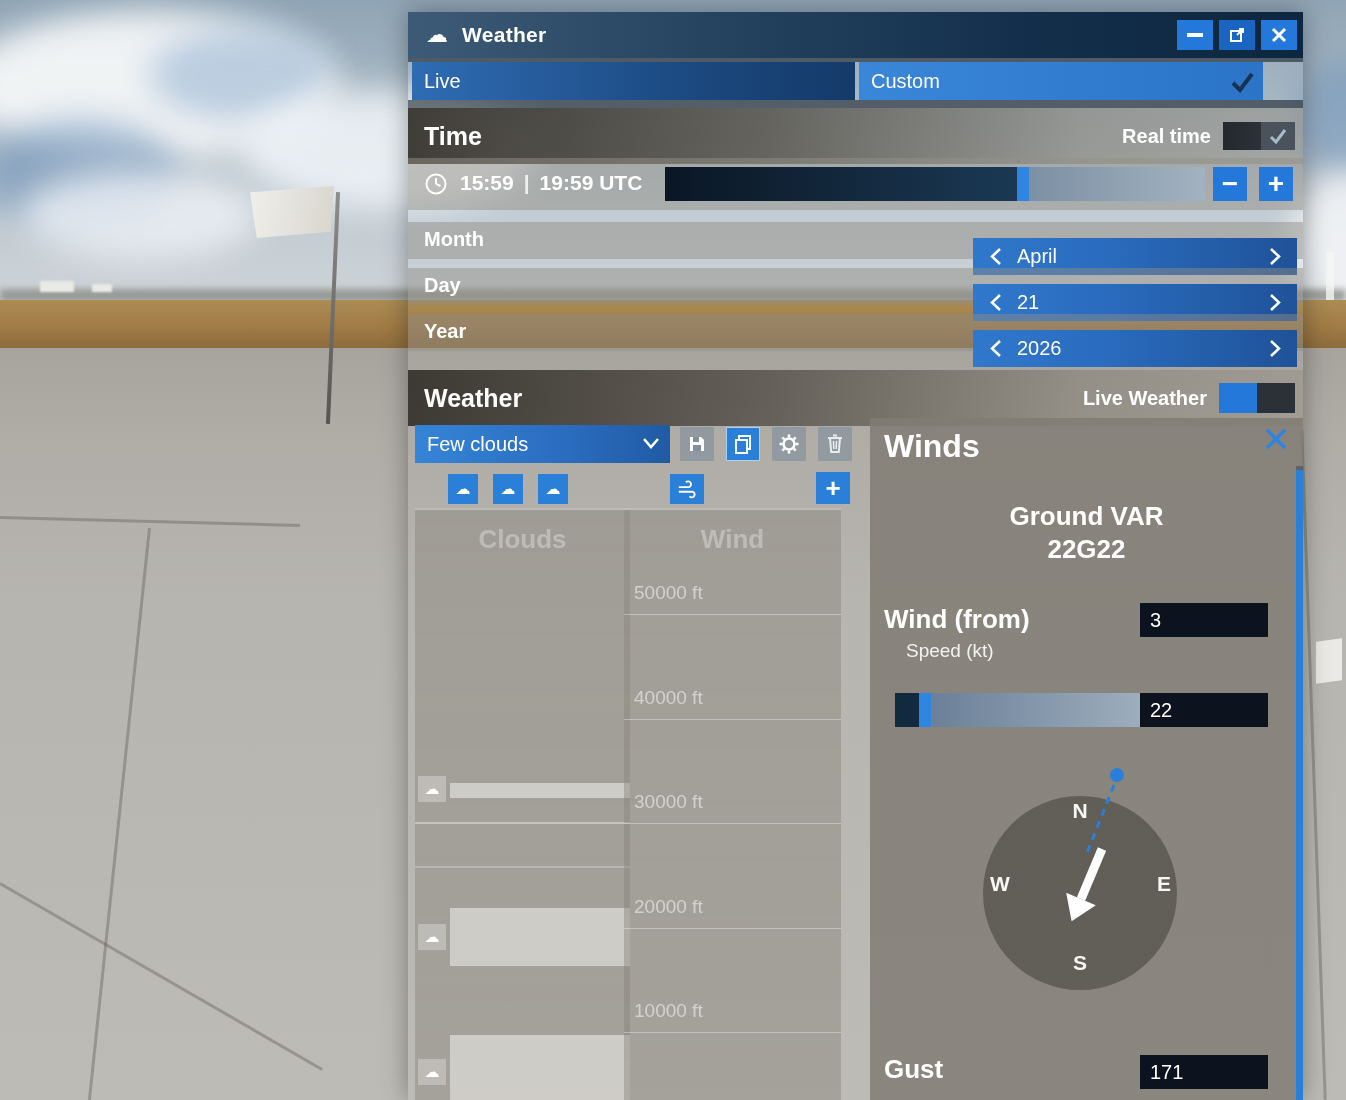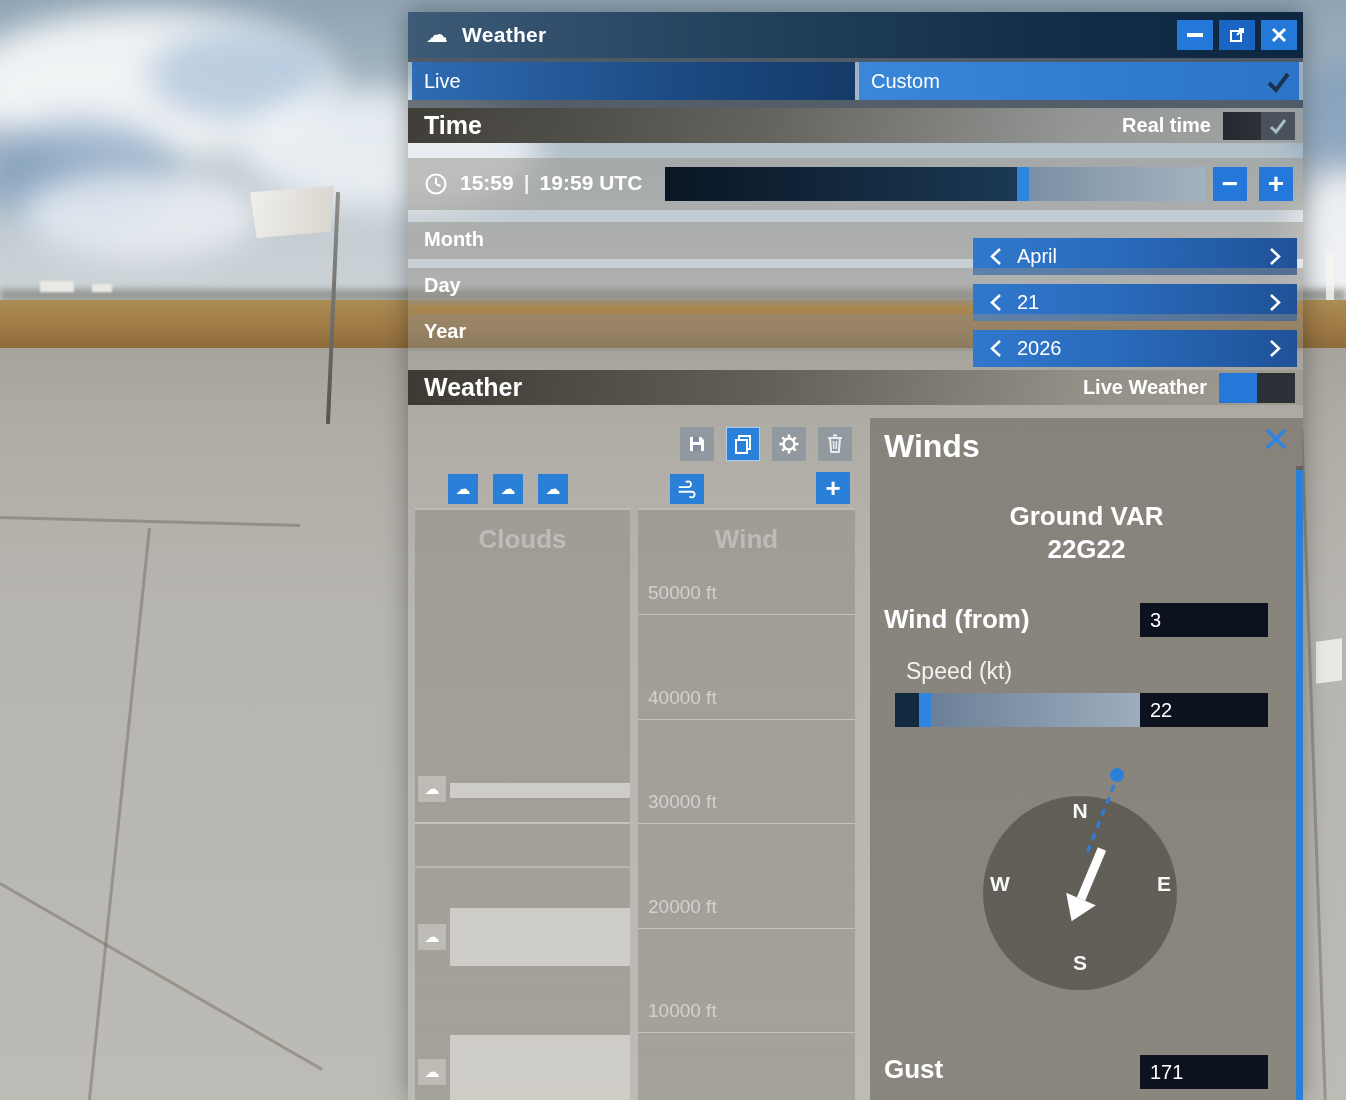--- a/index.html
+++ b/index.html
@@ -39,25 +39,25 @@
   .wb-blue{background:#2478da;}
   .wb-mid{background:#1a65c2;}
   .min-bar{width:16px;height:4px;background:#fff;}
 
   .dark-strip{position:absolute;background:rgba(12,20,30,0.55);}
 
   .tab{position:absolute;top:50px;height:38px;display:flex;align-items:center;
     padding-left:12px;font-size:20px;cursor:pointer;}
   .tab-live{left:4px;width:443px;
     background:linear-gradient(90deg,#2f6cb4 0%,#1c4a82 60%,#143a68 100%);}
-  .tab-custom{left:451px;width:440px;
+  .tab-custom{left:451px;width:404px;
     background:linear-gradient(90deg,#3a86d8 0%,#2b74c8 100%);}
   .tab-check{position:absolute;right:8px;top:6px;}
 
-  .sec-header{position:absolute;left:0;width:895px;height:35px;display:flex;align-items:center;
+  .sec-header{position:absolute;left:0;width:895px;height:56px;display:flex;align-items:center;
     background:linear-gradient(90deg,rgba(55,52,46,0.95) 0%,rgba(84,80,72,0.82) 40%,
       rgba(133,128,118,0.62) 75%,rgba(150,145,134,0.55) 100%);}
   .sec-title{margin-left:16px;font-size:25px;font-weight:bold;}
   .sec-right{position:absolute;right:8px;display:flex;align-items:center;gap:12px;}
   .sec-right-label{font-size:20px;font-weight:bold;}
   .rt-checkbox{width:72px;height:28px;display:flex;
     background:linear-gradient(90deg,#23282e,#343a41);cursor:pointer;}
   .rt-fill{flex:1;}
   .rt-cell{width:34px;height:28px;background:#4a525b;display:flex;align-items:center;justify-content:center;}
   .lw-toggle{width:76px;height:30px;display:flex;cursor:pointer;}
@@ -95,21 +95,21 @@
   .layer-tab{position:absolute;top:462px;width:30px;height:30px;background:#2a7fd8;
     display:flex;align-items:center;justify-content:center;font-size:15px;cursor:pointer;}
   .wind-tab{position:absolute;left:262px;top:462px;width:34px;height:30px;background:#2a7fd8;
     display:flex;align-items:center;justify-content:center;cursor:pointer;}
   .add-btn{position:absolute;left:408px;top:460px;width:34px;height:32px;background:#2a7fd8;
     display:flex;align-items:center;justify-content:center;font-size:26px;font-weight:bold;cursor:pointer;}
 
   .col{position:absolute;top:496px;height:592px;border-top:2px solid rgba(218,218,212,0.5);
     background:linear-gradient(180deg,rgba(140,136,128,0.5),rgba(130,126,118,0.42));overflow:hidden;}
   .col-clouds{left:7px;width:215px;}
-  .col-wind{left:230px;width:217px;}
+  .col-wind{left:216px;width:217px;}
   .col-title{position:absolute;top:14px;width:100%;text-align:center;font-size:26px;font-weight:bold;
     color:rgba(240,240,238,0.38);}
   .alt-row{position:absolute;left:0;width:100%;height:33px;border-bottom:1px solid rgba(255,255,255,0.35);
     font-size:19px;color:rgba(250,250,250,0.55);padding-left:10px;}
   .cl-icon{position:absolute;width:28px;height:26px;background:rgba(212,210,204,0.55);
     display:flex;align-items:center;justify-content:center;font-size:15px;color:#fff;cursor:pointer;}
   .cl-bar{position:absolute;background:rgba(214,212,206,0.85);cursor:pointer;}
   .cl-line{position:absolute;left:0;width:100%;height:2px;background:rgba(232,232,229,0.5);}
 
   
@@ -117,21 +117,21 @@
     background:linear-gradient(180deg,rgba(128,124,116,0.85) 0%,rgba(120,116,108,0.74) 100%);}
   .winds-title{position:absolute;left:14px;top:10px;font-size:32px;font-weight:bold;}
   .winds-close{position:absolute;right:14px;top:8px;cursor:pointer;}
   .winds-scroll-track{position:absolute;right:0;top:48px;width:7px;height:634px;background:rgba(28,38,52,0.35);}
   .winds-scroll-thumb{position:absolute;right:0;top:52px;width:7px;height:630px;background:#2a7fd8;cursor:pointer;}
   .ground-var{position:absolute;left:0;top:82px;width:100%;text-align:center;
     font-size:26px;font-weight:bold;line-height:33px;}
   .wfrom-label{position:absolute;left:14px;top:186px;font-size:26px;font-weight:bold;}
   .value-box{position:absolute;left:270px;width:128px;height:34px;background:#0c131e;
     display:flex;align-items:center;padding-left:10px;font-size:20px;cursor:text;}
-  .speed-label{position:absolute;left:36px;top:240px;font-size:23px;color:#f2f2f0;}
+  .speed-label{position:absolute;left:36px;top:222px;font-size:19px;color:#f2f2f0;}
   .speed-slider{position:absolute;left:25px;top:275px;width:245px;height:34px;display:flex;cursor:pointer;}
   .ss-a{width:24px;background:#122a40;}
   .ss-handle{width:12px;background:#2f86e0;}
   .ss-rest{flex:1;background:linear-gradient(90deg,#6b8098,#9dadbd);}
   .compass{position:absolute;left:95px;top:347px;width:230px;height:266px;cursor:pointer;}
   .compass-letter{position:absolute;transform:translate(-50%,-50%);font-size:21px;font-weight:bold;
     color:rgba(255,255,255,0.95);}
   .gust-label{position:absolute;left:14px;top:636px;font-size:26px;font-weight:bold;}
 </style>
 </head>
@@ -288,20 +288,26 @@
       <span class="sec-title">Weather</span>
       <div class="sec-right">
         <span class="sec-right-label">Live Weather</span>
         <div class="lw-toggle">
           <div class="lw-on"></div>
           <div class="lw-off"></div>
         </div>
       </div>
     </div>
 
+    <div class="preset-dd">
+      <span>Few clouds</span>
+      <svg class="dd-ch" width="18" height="13" viewBox="0 0 18 13">
+        <polyline points="2,2 9,10 16,2" fill="none" stroke="#fff" stroke-width="2.5"></polyline>
+      </svg>
+    </div>
     <div class="tool-btn tb-gray" style="left:272px;">
       <svg width="20" height="20" viewBox="0 0 20 20">
         <path d="M3 3 h11 l3 3 v11 h-14 z" fill="#fff"></path>
         <rect x="6" y="3" width="6" height="5" fill="#7f8fa0"></rect>
         <rect x="6" y="11" width="8" height="6" fill="#7f8fa0"></rect>
       </svg>
     </div>
     <div class="tool-btn tb-blue" style="left:318px;">
       <svg width="22" height="22" viewBox="0 0 22 22">
         <rect x="7" y="3" width="11" height="13" fill="none" stroke="#fff" stroke-width="2"></rect>

